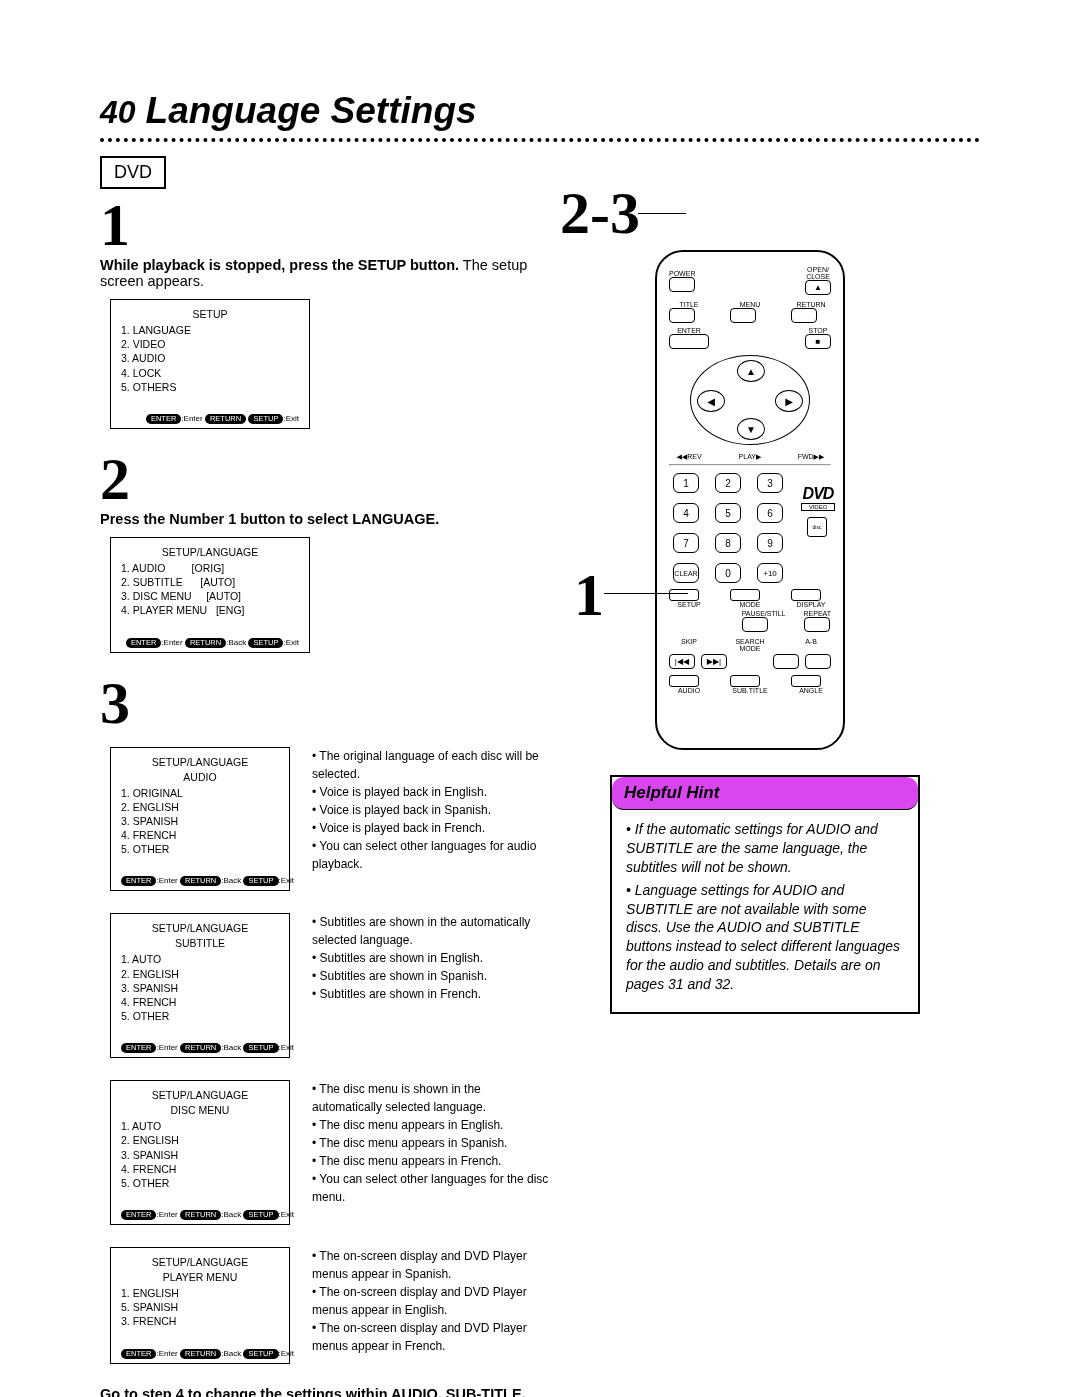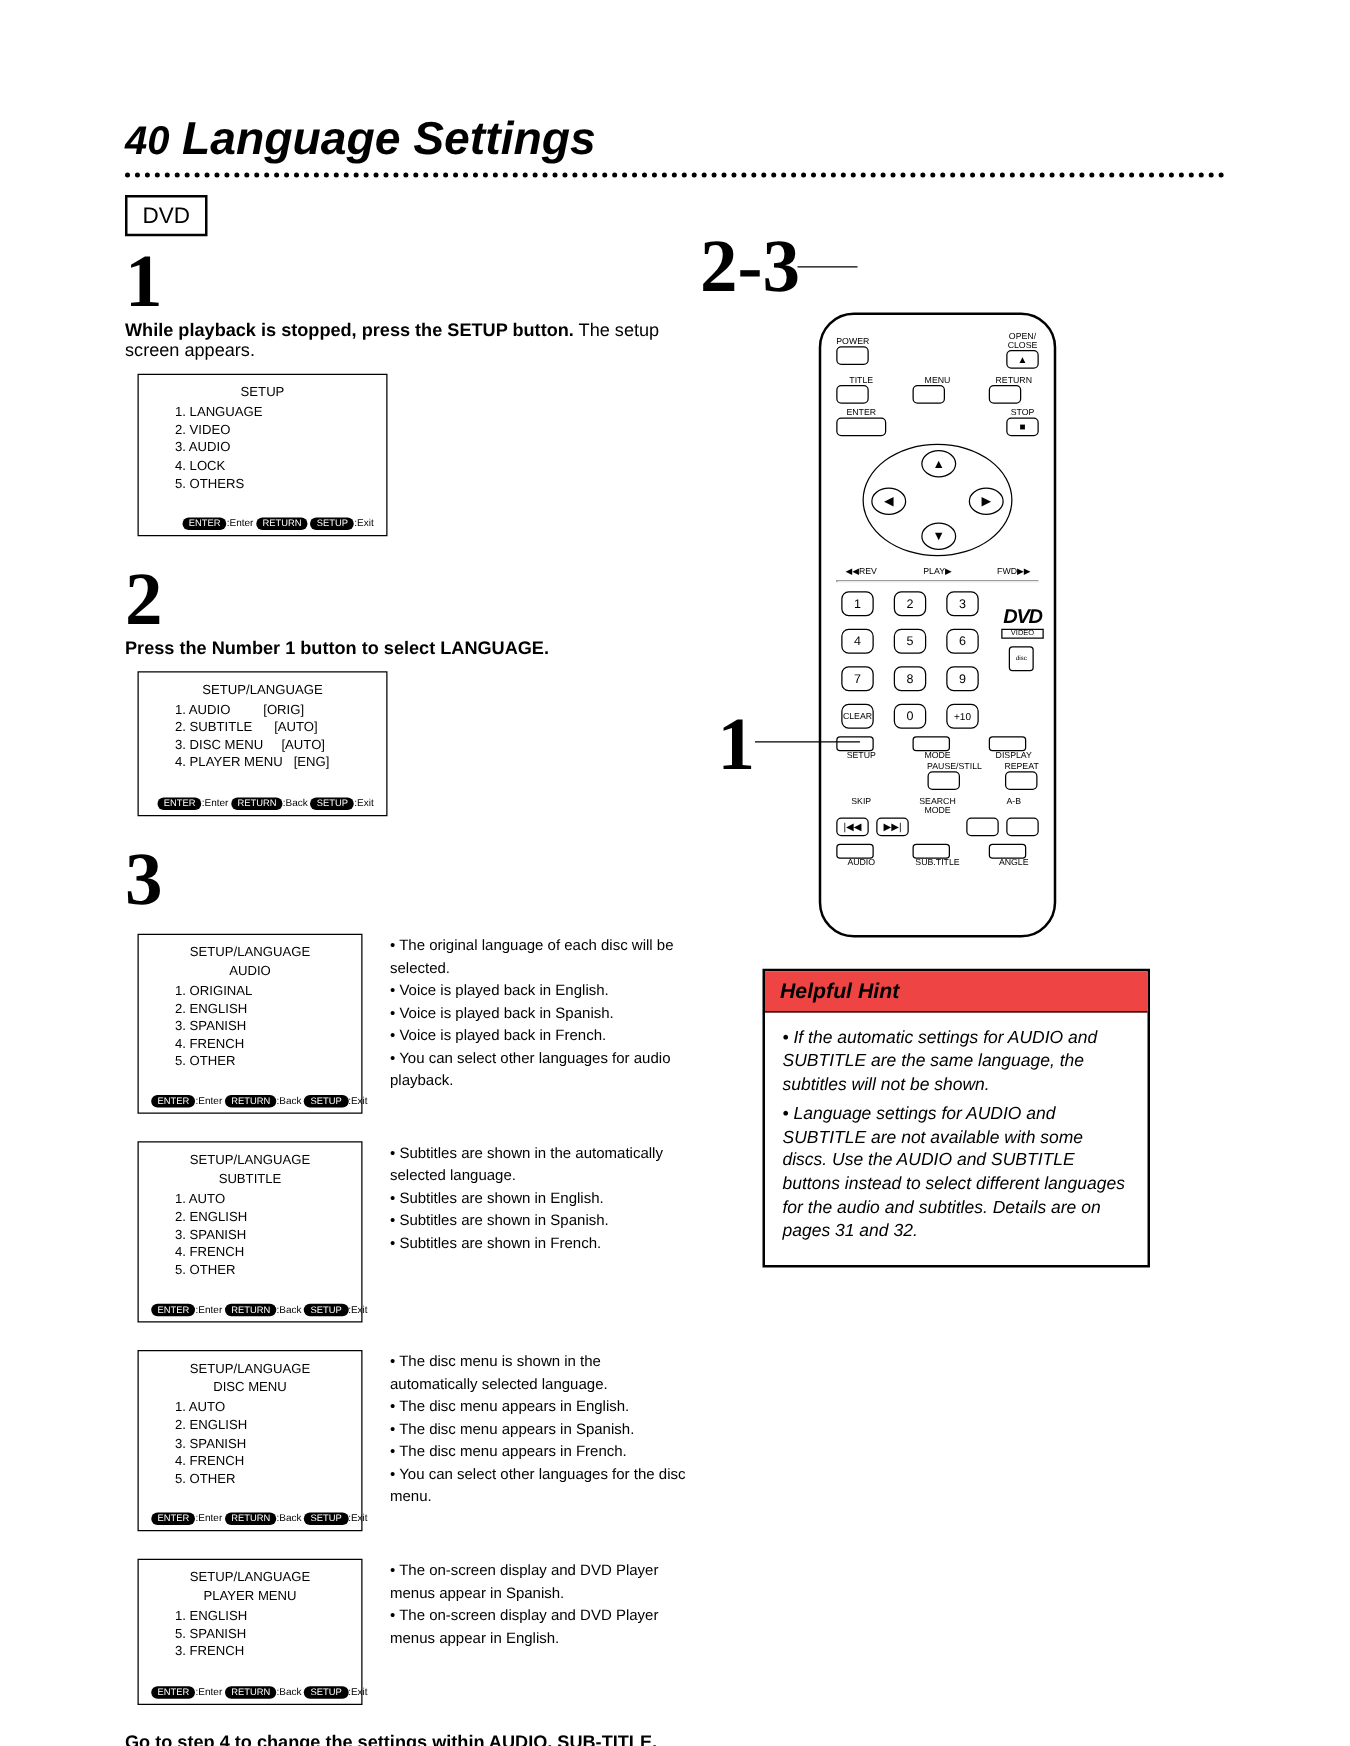--- a/index.html
+++ b/index.html
@@ -53,21 +53,21 @@
     border: 1px solid #000;
     width: 200px;
     padding: 8px 10px 4px 10px;
     margin: 10px 0 0 10px;
     font-size: 10.5px;
     position: relative;
   }
   .setup-box.narrow { width: 200px; }
   .setup-box .bx-title { text-align: center; font-size: 10.5px; margin-bottom: 3px; }
   .setup-box .bx-sub { text-align: center; font-size: 10.5px; margin-bottom: 3px; }
-  .setup-box .bx-row { white-space: pre; font-size: 10.5px; line-height: 1.35; margin-left: 19px; }
+  .setup-box .bx-row { white-space: pre; font-size: 10.5px; line-height: 1.35; }
   .setup-box .bx-foot {
     font-size: 8px;
     margin-top: 20px;
     text-align: right;
     white-space: nowrap;
   }
   .pill {
     display: inline-block;
     background: #000;
     color: #fff;
@@ -90,26 +90,27 @@
   }
   .desc-list li { list-style: none; line-height: 1.5; }
   .desc-list li::before { content: "• "; }
   .hint-box {
     border: 2px solid #000;
     width: 310px;
     margin-top: 25px;
     margin-left: auto;
   }
   .hint-head {
-    background: #ef4444;
+    background: #d946ef;
     font-style: italic;
     font-weight: bold;
     font-size: 17px;
     padding: 6px 12px;
     border-bottom: 1px solid #000;
+    border-radius: 12px;
   }
   .hint-body {
     padding: 10px 14px 14px 14px;
     font-style: italic;
     font-size: 14px;
     line-height: 1.35;
   }
   .hint-body li { list-style: none; margin-bottom: 4px; }
   .hint-body li::before { content: "• "; }
   
@@ -306,20 +307,21 @@
             <div class="bx-title">SETUP/LANGUAGE</div>
             <div class="bx-sub">PLAYER MENU</div>
             <div class="bx-row">1. ENGLISH</div>
             <div class="bx-row">5. SPANISH</div>
             <div class="bx-row">3. FRENCH</div>
             <div class="bx-foot"><span class="pill">ENTER</span>:Enter <span class="pill">RETURN</span>:Back <span class="pill">SETUP</span>:Exit</div>
           </div>
           <ul class="desc-list">
             <li>The on-screen display and DVD Player menus appear in Spanish.</li>
             <li>The on-screen display and DVD Player menus appear in English.</li>
+            <li>The on-screen display and DVD Player menus appear in French.</li>
           </ul>
         </div>
       </div>
 
     <div class="step-text" style="margin-top:22px">
       <b>Go to step 4 to change the settings within AUDIO, SUB-TITLE, DISC MENU or PLAYER MENU.</b>
     </div>
   </div>
 
   <div class="right-col">

